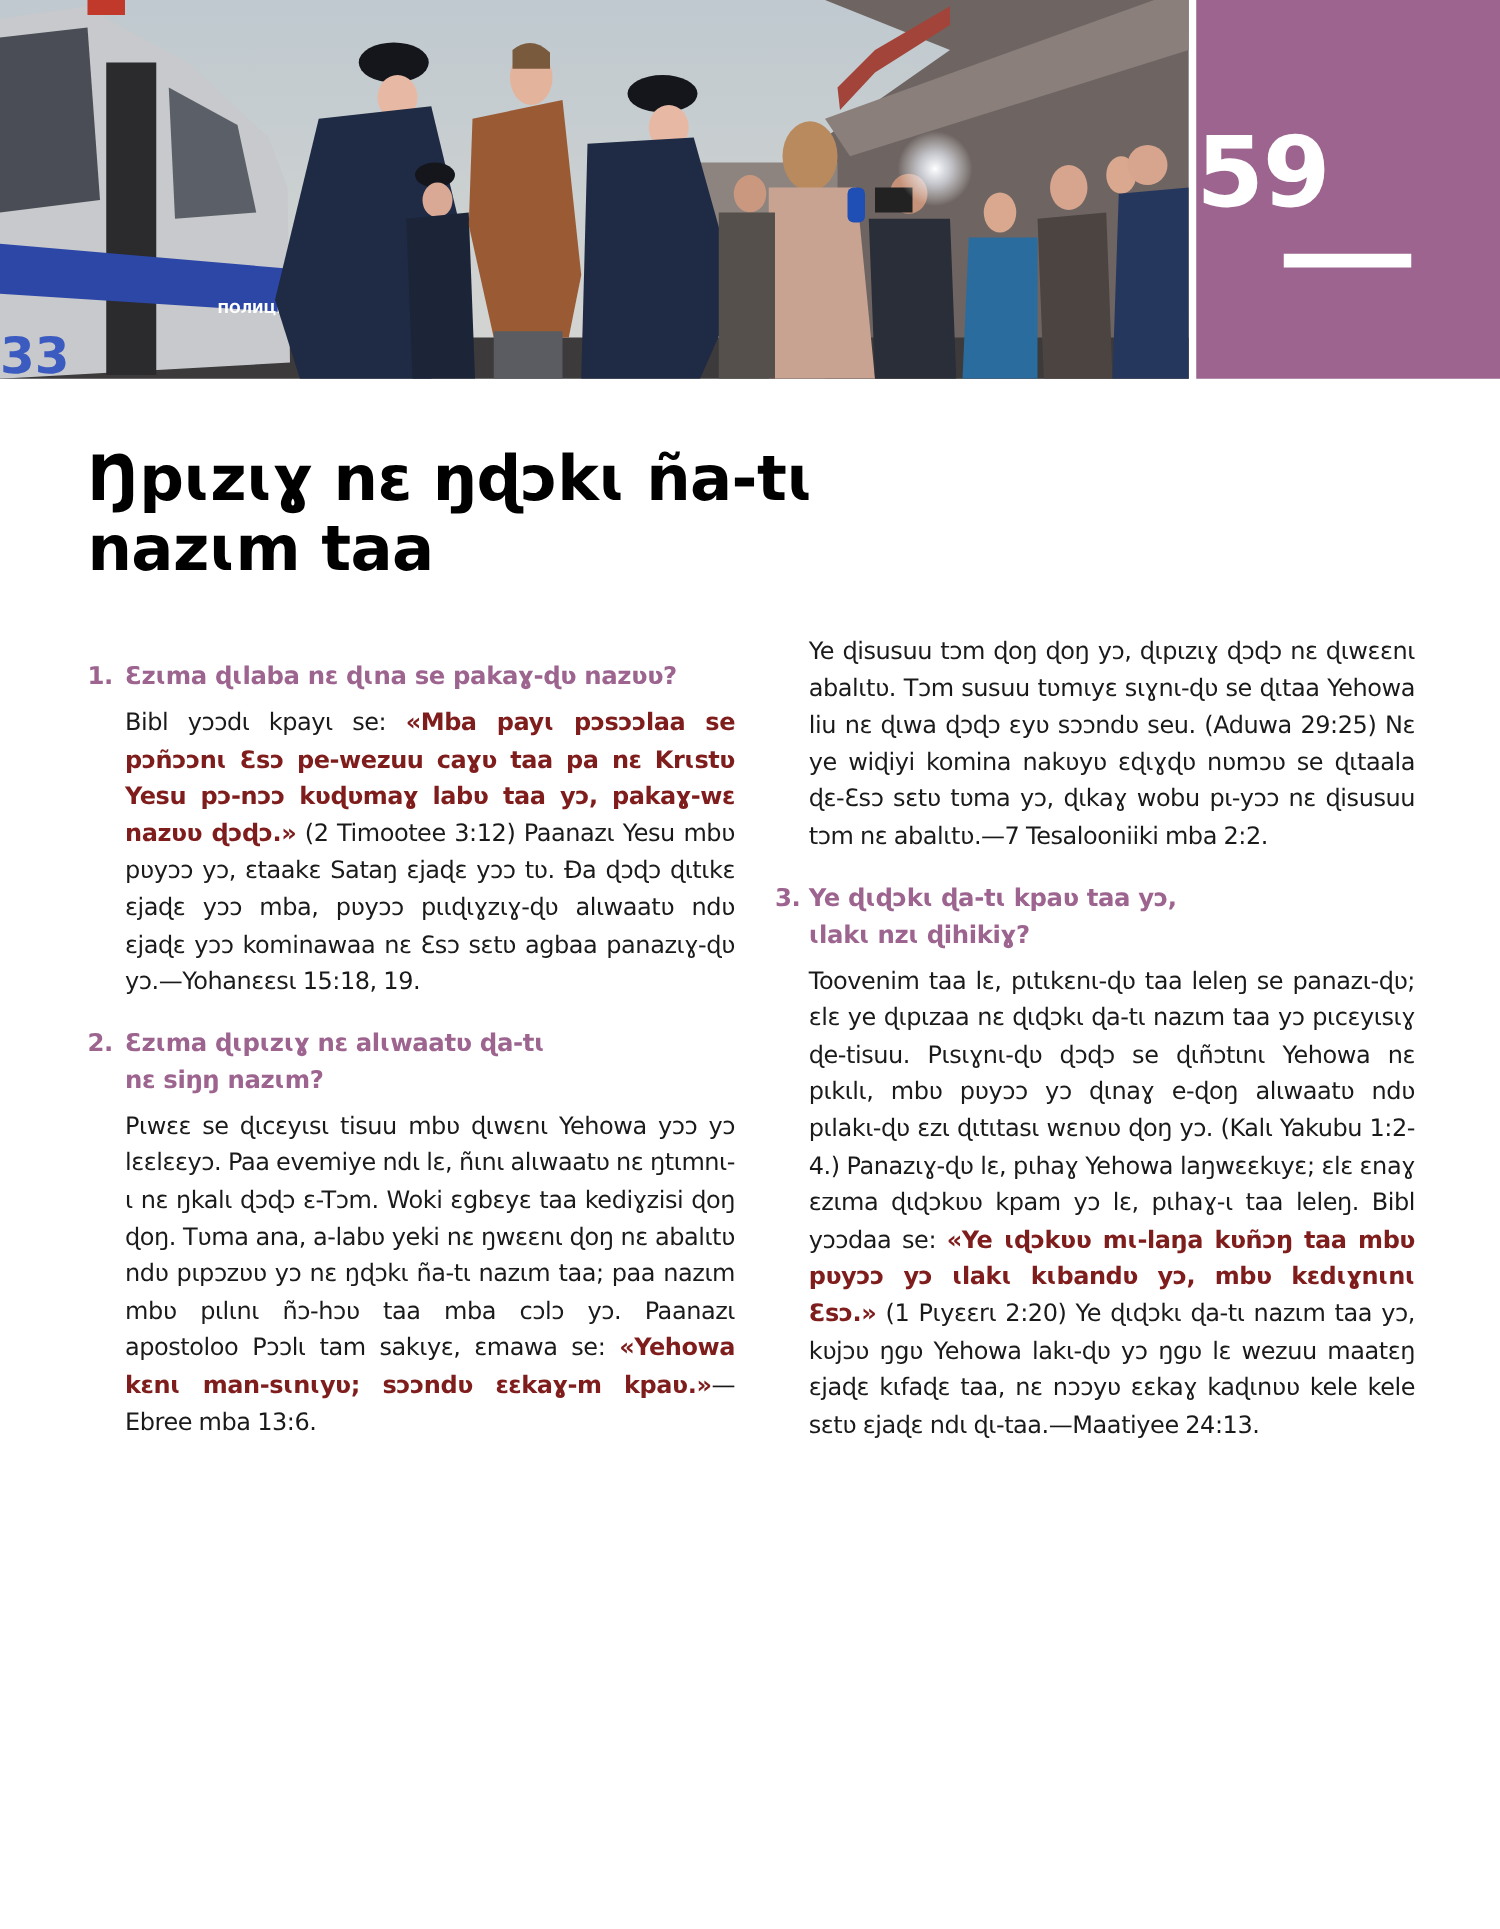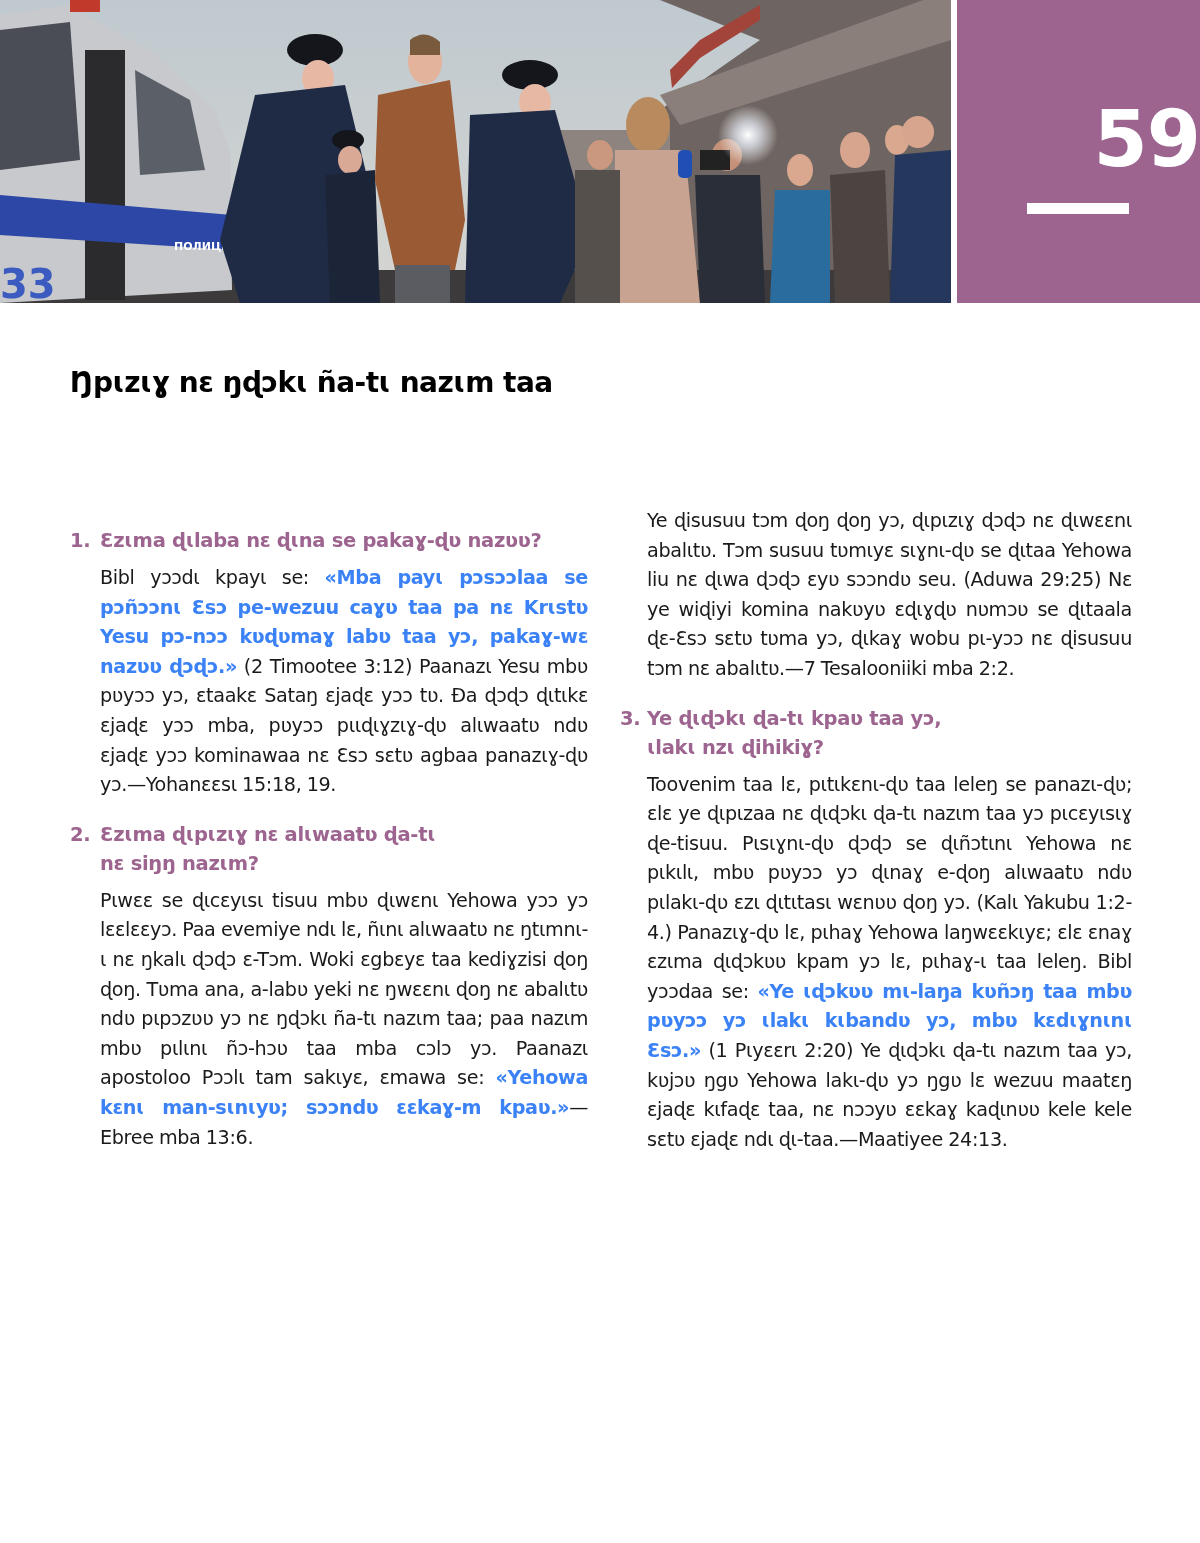--- a/index.html
+++ b/index.html
@@ -12,46 +12,46 @@
       background: linear-gradient(180deg, #b9c4cb 0%, #c9d0d2 40%, #8f8a86 75%, #4b4a4c 100%);
     }
     .hero svg { position: absolute; left: 0; top: 0; width: 951px; height: 303px; }
 
     
     .badge {
       position: absolute; left: 957px; top: 0; width: 243px; height: 303px;
       background: #9c648f;
     }
     .badge-num {
-      position: absolute; left: 0; right: 0; top: 100px; text-align: right;
+      position: absolute; left: 0; right: 0; top: 100px; text-align: left;
       font-family: "DejaVu Sans", sans-serif; font-weight: bold; font-size: 78px; line-height: 1;
       color: #ffffff; letter-spacing: -1px; padding-left: 0;
     }
     .badge-rule {
       position: absolute; left: 70px; top: 203px; width: 102px; height: 11px; background: #ffffff;
     }
 
     
     .title {
       position: absolute; left: 70px; top: 355px; width: 600px;
-      font-family: "DejaVu Sans", sans-serif; font-weight: bold; font-size: 28px; line-height: 56px;
+      font-family: "DejaVu Sans", sans-serif; font-weight: bold; font-size: 50px; line-height: 56px;
       color: #000000; letter-spacing: -0.5px;
     }
 
     
     .col { position: absolute; top: 506px; }
     .col-left { left: 70px; width: 518px; }
     .col-right { left: 620px; width: 512px; }
 
     .para {
       font-size: 19.2px; line-height: 29.6px; text-align: justify; padding-left: 30px; color: #1a1a1a;
       font-family: "DejaVu Sans", sans-serif; letter-spacing: -0.35px; word-spacing: -0.5px;
     }
     .col-right .para { padding-left: 27px; }
-    .para b { font-weight: bold; color: #3b82f6; }
+    .para b { font-weight: bold; color: #7f1d1d; }
 
     .qhead {
       display: flex; font-weight: bold; color: #9c648f; font-size: 19.5px; line-height: 29px;
       margin-top: 20px; margin-bottom: 8px; letter-spacing: -0.3px;
     }
     .qhead .qnum { width: 30px; flex: none; }
     .col-right .qhead .qnum { width: 27px; }
     .qhead .qtext { flex: 1; }
   </style>
 </head>

